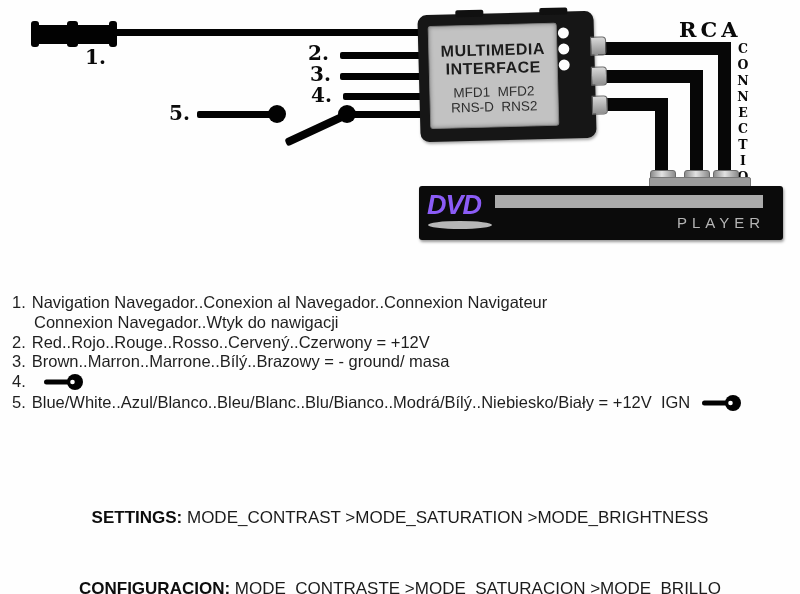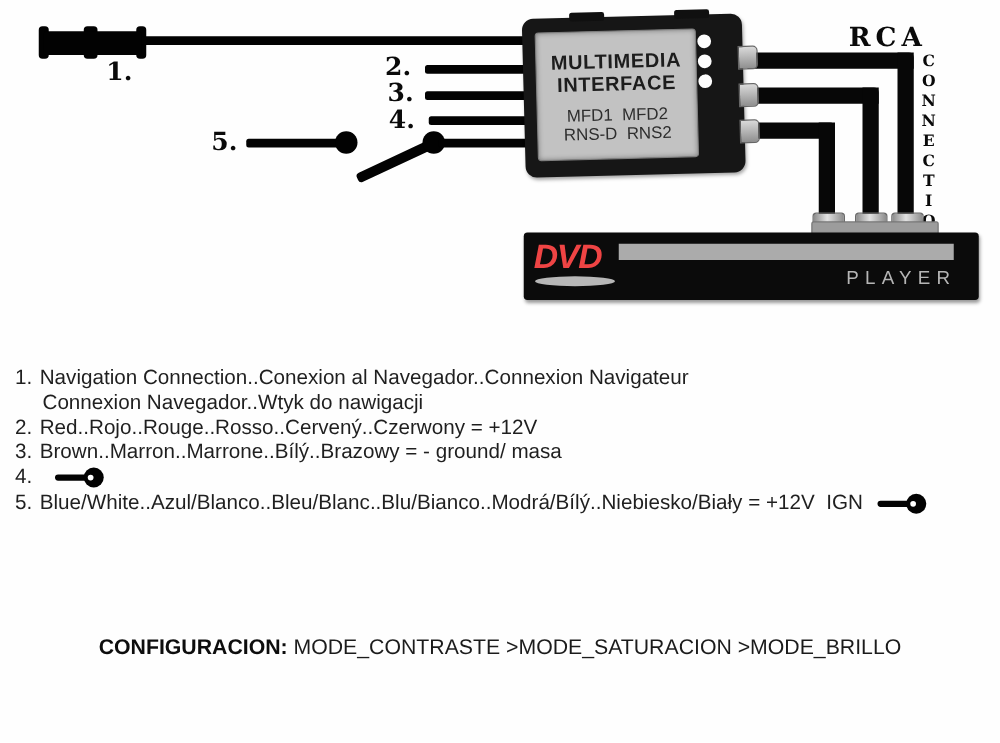--- a/index.html
+++ b/index.html
@@ -32,21 +32,21 @@
         font-weight:bold;font-size:12.5px;color:#0a0a0a;writing-mode:vertical-rl;
         text-orientation:upright;letter-spacing:1px;line-height:1;}
   
   .plug{position:absolute;width:24px;height:13px;border-radius:3px;
         background:linear-gradient(90deg,#8c8c8c,#e2e2e2 45%,#8c8c8c);border:1px solid #6a6a6a;}
   .plugbase{position:absolute;left:649px;top:177px;width:100px;height:11px;background:#9c9c9c;
         border-radius:2px;border:1px solid #777;}
   
   .dvd{position:absolute;left:419px;top:186px;width:364px;height:54px;background:#0b0b0b;
        border-radius:3px;box-shadow:1px 2px 3px rgba(0,0,0,.4);}
-  .dvd .logo{position:absolute;left:8px;top:4px;color:#ef4444;font-weight:bold;font-style:italic;
+  .dvd .logo{position:absolute;left:8px;top:4px;color:#8b5cf6;font-weight:bold;font-style:italic;
        font-size:27px;letter-spacing:-1px;}
   .dvd .logo-ellipse{position:absolute;left:9px;top:35px;width:64px;height:8px;background:#b7b7b7;
        border-radius:50%;}
   .dvd .slot{position:absolute;left:76px;top:9px;width:268px;height:13px;background:#ababab;}
   .dvd .player{position:absolute;left:258px;top:28px;color:#b5b5b5;font-size:15px;
        letter-spacing:5px;}
   
   .cap{position:absolute;background:#020202;border-radius:3px;}
   
   .legend-line{position:absolute;font-size:16.5px;color:#1f1f1f;white-space:pre;display:flex;
@@ -125,21 +125,21 @@
     <div class="dvd">
       <div class="logo">DVD</div>
       <div class="logo-ellipse"></div>
       <div class="slot"></div>
       <div class="player">PLAYER</div>
     </div>
   </div>
 
   <div>
     <div class="legend-line" style="left:12px;top:293px;">
-      <span class="num">1.</span><span>Navigation Connection..Conexion al Navegador..Connexion Navigateur</span>
+      <span class="num">1.</span><span>Navigation Navegador..Conexion al Navegador..Connexion Navigateur</span>
     </div>
     <div class="legend-line" style="left:34px;top:313px;">
       <span>Connexion Navegador..Wtyk do nawigacji</span>
     </div>
     <div class="legend-line" style="left:12px;top:333px;">
       <span class="num">2.</span><span>Red..Rojo..Rouge..Rosso..Cervený..Czerwony = +12V</span>
     </div>
     <div class="legend-line" style="left:12px;top:352px;">
       <span class="num">3.</span><span>Brown..Marron..Marrone..Bílý..Brazowy = - ground/ masa</span>
     </div>
@@ -155,19 +155,20 @@
       <span class="num">5.</span><span>Blue/White..Azul/Blanco..Bleu/Blanc..Blu/Bianco..Modrá/Bílý..Niebiesko/Biały = +12V  IGN</span>
       <svg class="keyicon" width="42" height="18" viewBox="0 0 42 18">
         <rect x="2" y="6.5" width="27" height="5" rx="2.5" fill="#020202"></rect>
         <circle cx="33" cy="9" r="8" fill="#020202"></circle>
         <circle cx="30.5" cy="9" r="2.3" fill="#ffffff"></circle>
       </svg>
     </div>
   </div>
 
   <div class="settings">
+    <div><b>SETTINGS:</b><span> MODE_CONTRAST &gt;MODE_SATURATION &gt;MODE_BRIGHTNESS</span></div>
     <div><b>CONFIGURACION:</b><span> MODE_CONTRASTE &gt;MODE_SATURACION &gt;MODE_BRILLO</span></div>
     
     
     
   </div>
 
 </div>
 
 </body></html>

